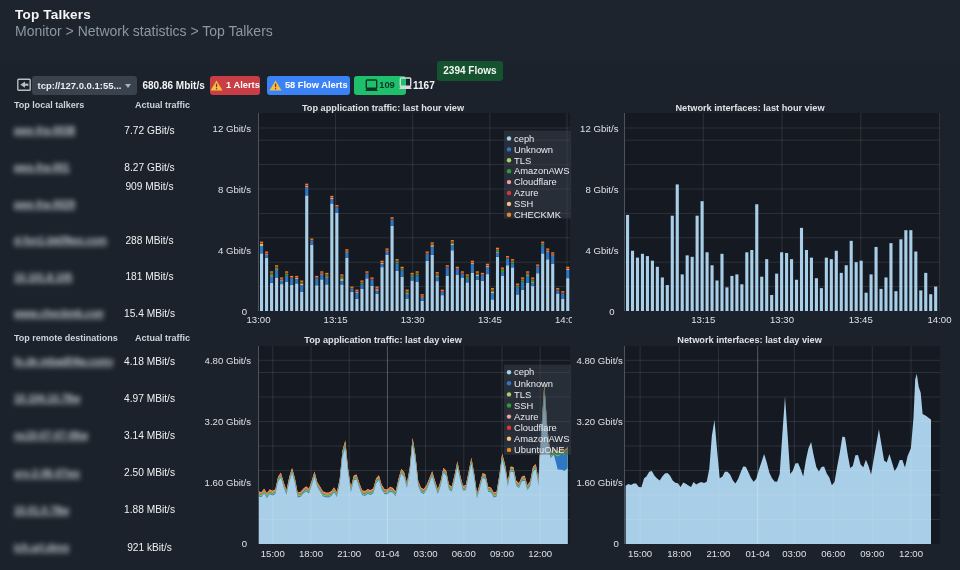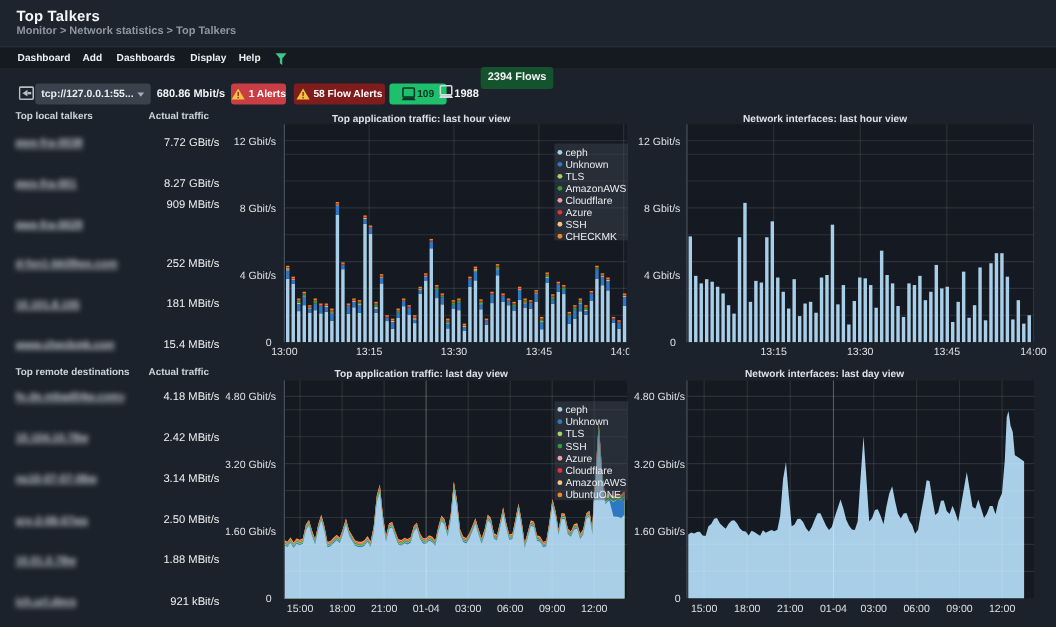--- a/index.html
+++ b/index.html
@@ -1,116 +1,104 @@
 <!DOCTYPE html>
 <html><head><meta charset="utf-8">
 <style>
 * { margin:0; padding:0; box-sizing:border-box; }
 html,body { width:960px; height:570px; background:#1e242d; overflow:hidden;
   font-family:"Liberation Sans", sans-serif; }
 #page { position:relative; width:960px; height:570px;border-radius:14px; }
 .abs { position:absolute; }
 #hdrtitle { left:15px; top:7px; font-size:13.5px; font-weight:bold; color:#f3f5f6; letter-spacing:0.2px; }
-#crumb { left:15px; top:23px; font-size:10px; font-weight:bold; color:#8d97a1; }
+#crumb { left:15px; top:23px; font-size:14px; font-weight:normal; color:#8d97a1; }
 #menubar { left:0; top:42px; width:960px; height:20px; background:#151a21;
   border-top:1px solid #2a313a; }
 .mi { position:absolute; top:3.5px; font-size:9.2px; font-weight:bold; color:#edf0f2; }
 #content { left:0; top:63px; width:960px; height:507px; background:#1c222b; }
 .pill { left:31.5px; top:75.5px; width:105px; height:19.5px; background:#3a424d; border-radius:3px;
   color:#e9edf0; font-size:9.5px; font-weight:bold; line-height:19.5px; padding-left:6px; }
 .caret { position:absolute; right:6px; top:8px; width:0; height:0;
   border-left:3.5px solid transparent; border-right:3.5px solid transparent; border-top:4.5px solid #a9b1ba; }
 .tstat { top:75.5px; height:19.5px; line-height:19.5px; font-size:10px; font-weight:bold; color:#f2f4f6; }
 .badge { position:absolute; top:75.5px; height:19.5px; border-radius:3px; display:flex; align-items:center;
   justify-content:center; font-size:9.3px; font-weight:bold; color:#fff; }
 .th { position:absolute; font-size:9px; font-weight:bold; color:#ccd4da; }
 .hn { position:absolute; font-size:10px; font-weight:bold; color:#c3cad0; filter:blur(2.4px); white-space:nowrap;
   overflow:hidden; text-decoration:underline; }
-.tv { position:absolute; width:100px; left:99.5px; text-align:right; font-size:10.2px; color:#eef1f3; }
+.tv { position:absolute; width:100px; left:99.5px; text-align:center; font-size:10.2px; color:#eef1f3; }
 .chart { position:absolute; }
 .chart text { font-family:"Liberation Sans", sans-serif; }
 .al { font-size:9.6px; fill:#dce1e6; }
 .ct { font-size:9.2px; font-weight:bold; fill:#dde2e7; }
 .lg { font-size:9.4px; fill:#e8ecef; }
 .icon { position:absolute; display:flex; }
 </style></head>
 <body>
 <div id="page">
   <div class="abs" id="content"></div>
   <div class="abs" id="hdrtitle">Top Talkers</div>
   <div class="abs" id="crumb">Monitor &gt; Network statistics &gt; Top Talkers</div>
-  <div class="abs" id="menubar">
-    <span class="mi" style="left:16px">Dashboard</span>
-    <span class="mi" style="left:75px">Add</span>
-    <span class="mi" style="left:106px">Dashboards</span>
-    <span class="mi" style="left:173px">Display</span>
-    <span class="mi" style="left:217px">Help</span>
-    <span class="icon" style="left:250px;top:4.5px">
-        <svg width="11" height="12" viewBox="0 0 11 12">
-          <path d="M0.5 0.5 L10.5 0.5 L6.6 5.2 L6.6 11 L4.4 9.6 L4.4 5.2 Z" fill="#40c688"></path>
-        </svg>
-      </span>
-  </div>
   <span class="icon" style="left:16.5px;top:78px">
       <svg width="14" height="14" viewBox="0 0 14 14">
         <rect x="0.8" y="1.2" width="12.4" height="11" rx="0.8" fill="none" stroke="#b6bdc4" stroke-width="1.4"></rect>
         <path d="M3.4 6.7 L8 3.6 L8 9.8 Z" fill="#b6bdc4"></path>
         <rect x="8" y="5.6" width="3.4" height="2.2" fill="#b6bdc4"></rect>
       </svg>
     </span>
   <div class="abs pill">tcp://127.0.0.1:55...<span class="caret"></span></div>
   <div class="abs tstat" style="left:142.5px">680.86 Mbit/s</div>
   <div class="badge" style="left:210px;width:50px;background:#c93d44"><span style="margin-right:3px;display:flex">
         <svg width="13" height="11" viewBox="0 0 13 11">
           <path d="M6.5 0.5 L12.5 10.5 L0.5 10.5 Z" fill="#f2c23e"></path>
           <rect x="5.9" y="3.6" width="1.3" height="3.6" fill="#8c2b2b"></rect>
           <rect x="5.9" y="8.1" width="1.3" height="1.3" fill="#8c2b2b"></rect>
         </svg>
       </span>1 Alerts</div>
-  <div class="badge" style="left:266.5px;width:83.5px;background:#7f1d1d"><span style="margin-right:3px;display:flex">
+  <div class="badge" style="left:266.5px;width:83.5px;background:#3b82f6"><span style="margin-right:3px;display:flex">
         <svg width="13" height="11" viewBox="0 0 13 11">
           <path d="M6.5 0.5 L12.5 10.5 L0.5 10.5 Z" fill="#f2c23e"></path>
           <rect x="5.9" y="3.6" width="1.3" height="3.6" fill="#8c2b2b"></rect>
           <rect x="5.9" y="8.1" width="1.3" height="1.3" fill="#8c2b2b"></rect>
         </svg>
       </span>58 Flow Alerts</div>
   <div class="badge" style="left:353.5px;width:52px;background:#1fc06c;color:#0b3526"><span style="display:flex">
         <svg width="15" height="13" viewBox="0 0 15 13">
           <rect x="2.3" y="1" width="10.4" height="8.2" rx="0.8" fill="none" stroke="#0b3526" stroke-width="1.4"></rect>
           <path d="M1.1 12.1 L13.9 12.1 L12.4 9.7 L2.6 9.7 Z" fill="#0b3526"></path>
         </svg>
       </span>109</div>
   <span class="icon" style="left:398px;top:77px">
       <svg width="15" height="13" viewBox="0 0 15 13">
         <rect x="2.3" y="1" width="10.4" height="8.2" rx="0.8" fill="none" stroke="#d4d9de" stroke-width="1.4"></rect>
         <path d="M1.1 12.1 L13.9 12.1 L12.4 9.7 L2.6 9.7 Z" fill="#d4d9de"></path>
       </svg>
     </span>
-  <div class="abs tstat" style="left:413px">1988</div>
+  <div class="abs tstat" style="left:413px">1167</div>
   <div class="abs" style="left:437px;top:61px;width:66px;height:19.5px;background:#14532d;border-radius:3px;text-align:center;line-height:19.5px;font-size:10px;font-weight:bold;color:#f2f4f6">2394 Flows</div>
   <div class="th" style="left:14px;top:100px">Top local talkers</div>
     <div class="th" style="left:135px;top:100px">Actual traffic</div>
     <div class="hn" style="left:14px;top:125.4px;width:66px">pwe-fra-0038</div>
     <div class="tv" style="top:124.9px">7.72 GBit/s</div>
     <div class="hn" style="left:14px;top:162.0px;width:62px">pws-fra-001</div>
     <div class="tv" style="top:161.5px">8.27 GBit/s</div>
     <div class="hn" style="left:14px;top:198.6px;width:65px">pwe-fra-0029</div>
     <div class="tv" style="top:181px">909 MBit/s</div>
     <div class="hn" style="left:14px;top:235.2px;width:93px">d-fsn1-bk09wx.com</div>
-    <div class="tv" style="top:234.7px">252 MBit/s</div>
+    <div class="tv" style="top:234.7px">288 MBit/s</div>
     <div class="hn" style="left:14px;top:271.8px;width:63px">10.101.8.105</div>
     <div class="tv" style="top:271.3px">181 MBit/s</div>
     <div class="hn" style="left:14px;top:308.4px;width:90px">www.checkmk.comw</div>
     <div class="tv" style="top:307.9px">15.4 MBit/s</div>
     <div class="th" style="left:14px;top:332.5px">Top remote destinations</div>
     <div class="th" style="left:135px;top:332.5px">Actual traffic</div>
     <div class="hn" style="left:14px;top:356.0px;width:99px">fo.de.mbad04w.comx</div>
     <div class="tv" style="top:355.5px">4.18 MBit/s</div>
     <div class="hn" style="left:14px;top:393.2px;width:74px">10.104.10.78w</div>
-    <div class="tv" style="top:392.7px">2.42 MBit/s</div>
+    <div class="tv" style="top:392.7px">4.97 MBit/s</div>
     <div class="hn" style="left:14px;top:430.4px;width:85px">ns10-07-07-06w</div>
     <div class="tv" style="top:429.9px">3.14 MBit/s</div>
     <div class="hn" style="left:14px;top:467.6px;width:80px">srv-2-06-07wx</div>
     <div class="tv" style="top:467.1px">2.50 MBit/s</div>
     <div class="hn" style="left:14px;top:504.8px;width:63px">10.01.0.78w</div>
     <div class="tv" style="top:504.3px">1.88 MBit/s</div>
     <div class="hn" style="left:14px;top:542.0px;width:55px">ich.url.devs</div>
     <div class="tv" style="top:541.5px">921 kBit/s</div>
   <svg class="chart" style="left:205px;top:96px" width="367" height="236">
       <rect x="53.5" y="17" width="311.5" height="198" fill="#151a22"></rect>

